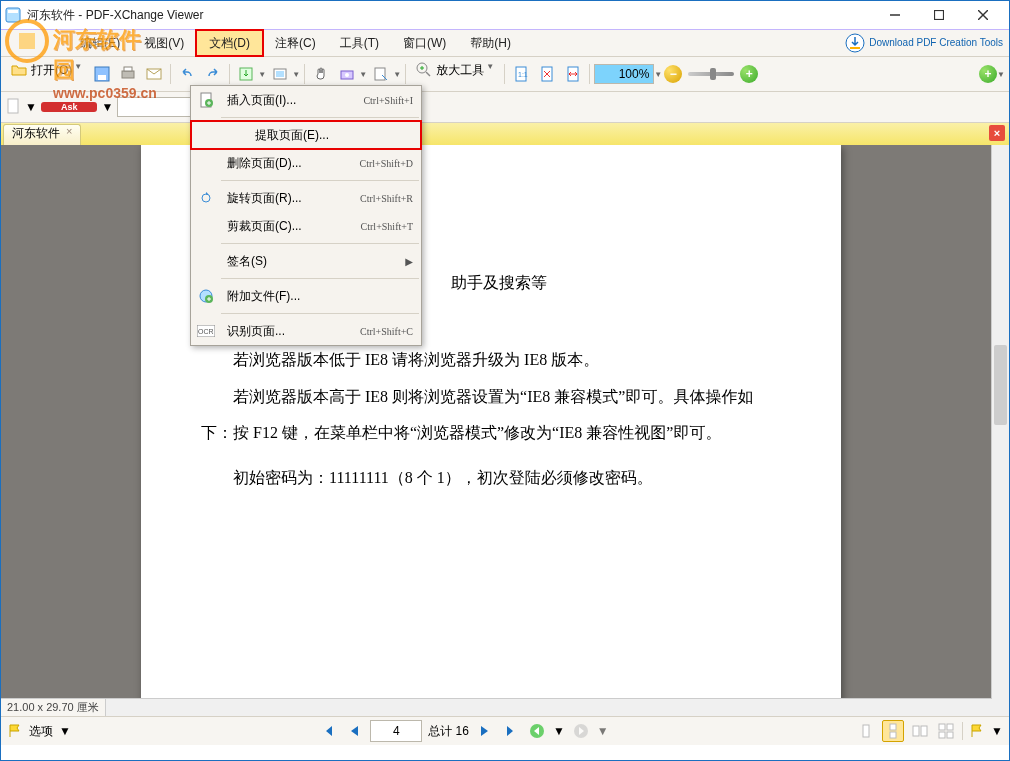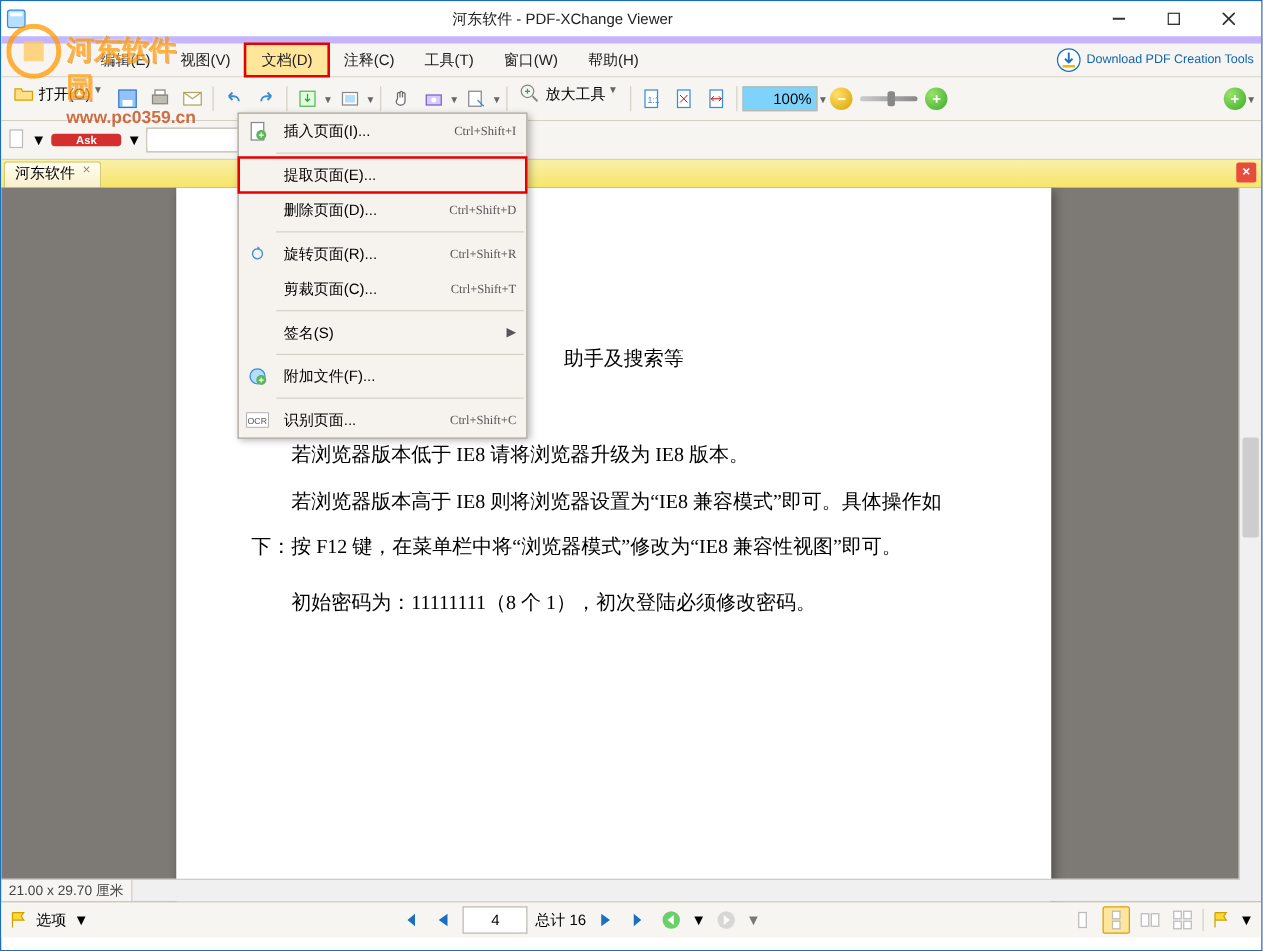--- a/index.html
+++ b/index.html
@@ -1,17 +1,17 @@
 <!DOCTYPE html>
 <html><head>
 <meta charset="utf-8">
 <style>
   html, body { margin:0; padding:0; font-family:"Microsoft YaHei","SimSun",Arial,sans-serif; font-size:12px; background:#fff; }
   body { width:1010px; height:761px; border:1px solid #1a6fc0; box-sizing:border-box; overflow:hidden; position:relative; }
-  .titlebar { height:28px; background:#fff; display:flex; align-items:center; padding:0 4px; border-bottom:6px solid #c4b5fd;text-align:center; }
+  .titlebar { height:28px; background:#fff; display:flex; align-items:center; padding:0 4px; border-bottom:1px solid #c4b5fd; }
   .title-icon { width:16px; height:16px; margin-right:6px; }
   .title-text { flex:1; font-size:12px; color:#222; }
   .win-btns { display:flex; }
   .win-btn { width:44px; height:27px; display:flex; align-items:center; justify-content:center; color:#555; }
   .menubar-wrap { position:relative; }
   .menubar { height:26px; display:flex; align-items:stretch; background:#f7f5f1; border-bottom:1px solid #d6d1c6; padding-left:4px; }
   .menu-item { padding:0 12px; display:flex; align-items:center; color:#222; cursor:default; position:relative; }
   .menu-item.active { background:#ffe69a; border:1px solid #d4a300; box-sizing:border-box; }
   .menu-item.highlighted-frame { outline:2px solid #e80000; outline-offset:-1px; }
   .download-pdf-tools { position:absolute; right:6px; top:0; height:26px; display:flex; align-items:center; gap:4px; }
@@ -39,21 +39,21 @@
   .hscroll .status { padding:0 6px; font-size:11px; color:#444; background:#f7f5f1; height:100%; display:flex; align-items:center; border-right:1px solid #ccc; }
   .page { position:absolute; left:140px; top:0; width:700px; height:960px; background:#fff; box-shadow:2px 2px 8px rgba(0,0,0,0.4); padding:40px 80px 40px 60px; box-sizing:border-box; font-family:SimSun,serif; font-size:16px; color:#000; line-height:2.3; }
   .page .line-right { text-align:left; }
   .dropdown-menu { position:absolute; left:189px; top:55px; width:230px; background:#f6f3ee; border:1px solid #a7a39a; box-shadow:2px 2px 6px rgba(0,0,0,0.3); z-index:20; }
   .dropdown-menu .dm-item { height:28px; display:flex; align-items:center; padding-right:8px; }
   .dropdown-menu .dm-icon-col { width:30px; display:flex; align-items:center; justify-content:center; }
   .dropdown-menu .dm-label { flex:1; padding-left:6px; }
   .dropdown-menu .dm-shortcut { color:#555; font-size:10px;font-family:Liberation Serif, serif; }
   .dropdown-menu .dm-arrow { color:#555; font-size:10px; padding-left:6px; }
   .dropdown-menu .dm-sep { height:1px; background:#d6d1c6; margin:3px 2px 3px 30px; }
-  .dropdown-menu .dm-item.highlighted-frame { outline:2px solid #e80000; outline-offset:-1px; }
+  .dropdown-menu .dm-item.highlighted-frame { outline:2px solid #e80000; outline-offset:-1px;padding-left:28px; }
   .statusbar { height:28px; background:#f7f5f1; border-top:1px solid #d6d1c6; display:flex; align-items:center; padding:0 6px; gap:6px; }
   .statusbar .flag { width:16px; height:16px; }
   .statusbar .spacer { flex:1; }
   .statusbar .page-input { width:46px; height:18px; border:1px solid #bcb8ac; text-align:center; font-size:12px; }
   .statusbar .nav-btn { width:20px; height:20px; display:flex; align-items:center; justify-content:center; }
   .icon-svg { display:block; }
   .watermark { position:absolute; left:0; top:18px; z-index:30; pointer-events:none; opacity:0.75; }
   .watermark .wm-title { font-size:22px; font-weight:bold; color:#ff9a00; font-family:Liberation Serif, serif; text-shadow:0 0 3px #fff, 1px 1px 0 #d26c00; }
   .watermark .wm-url { font-size:14px; font-weight:bold; color:#c2410c; text-shadow:0 0 2px #fff; }
   svg.flag-yellow path { fill:#fdd835; stroke:#c9a400; }

